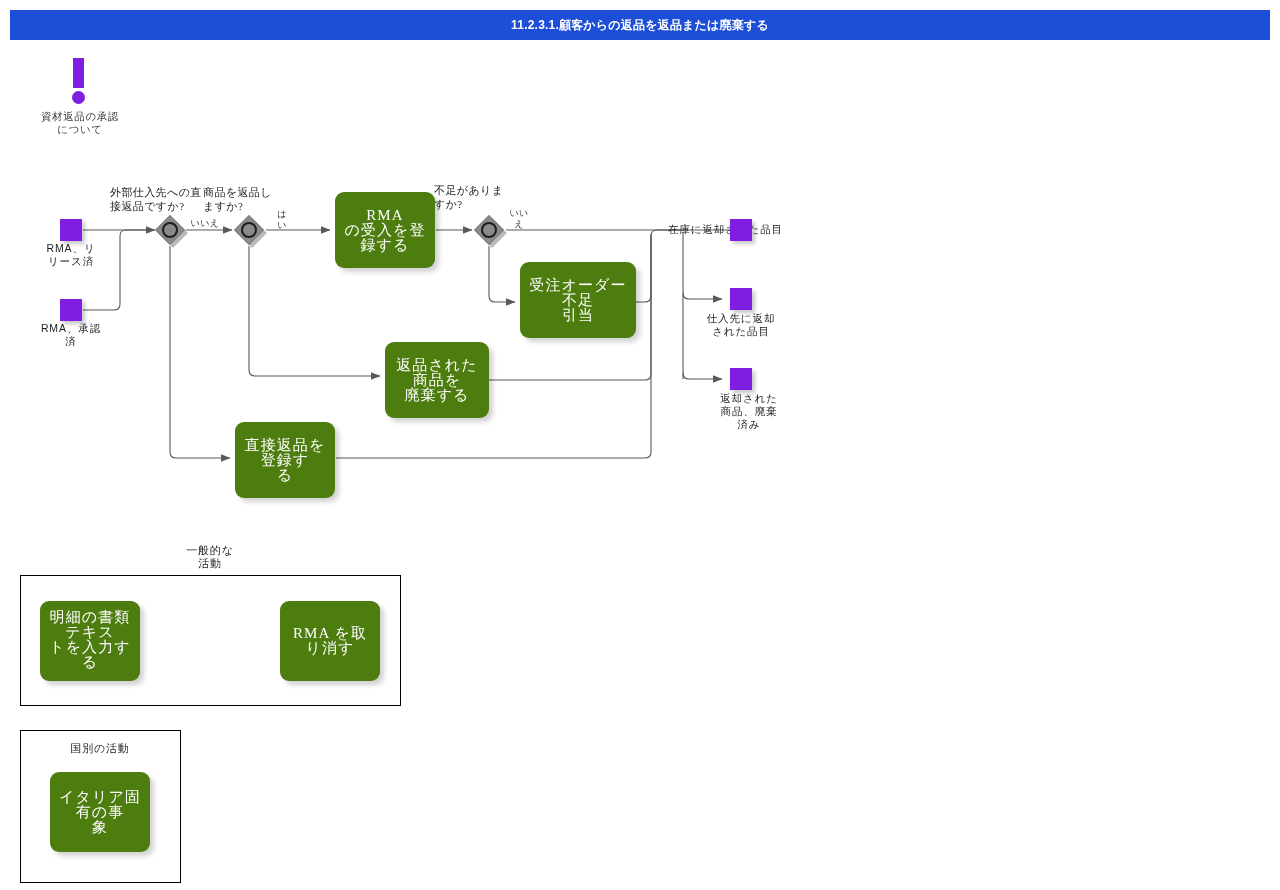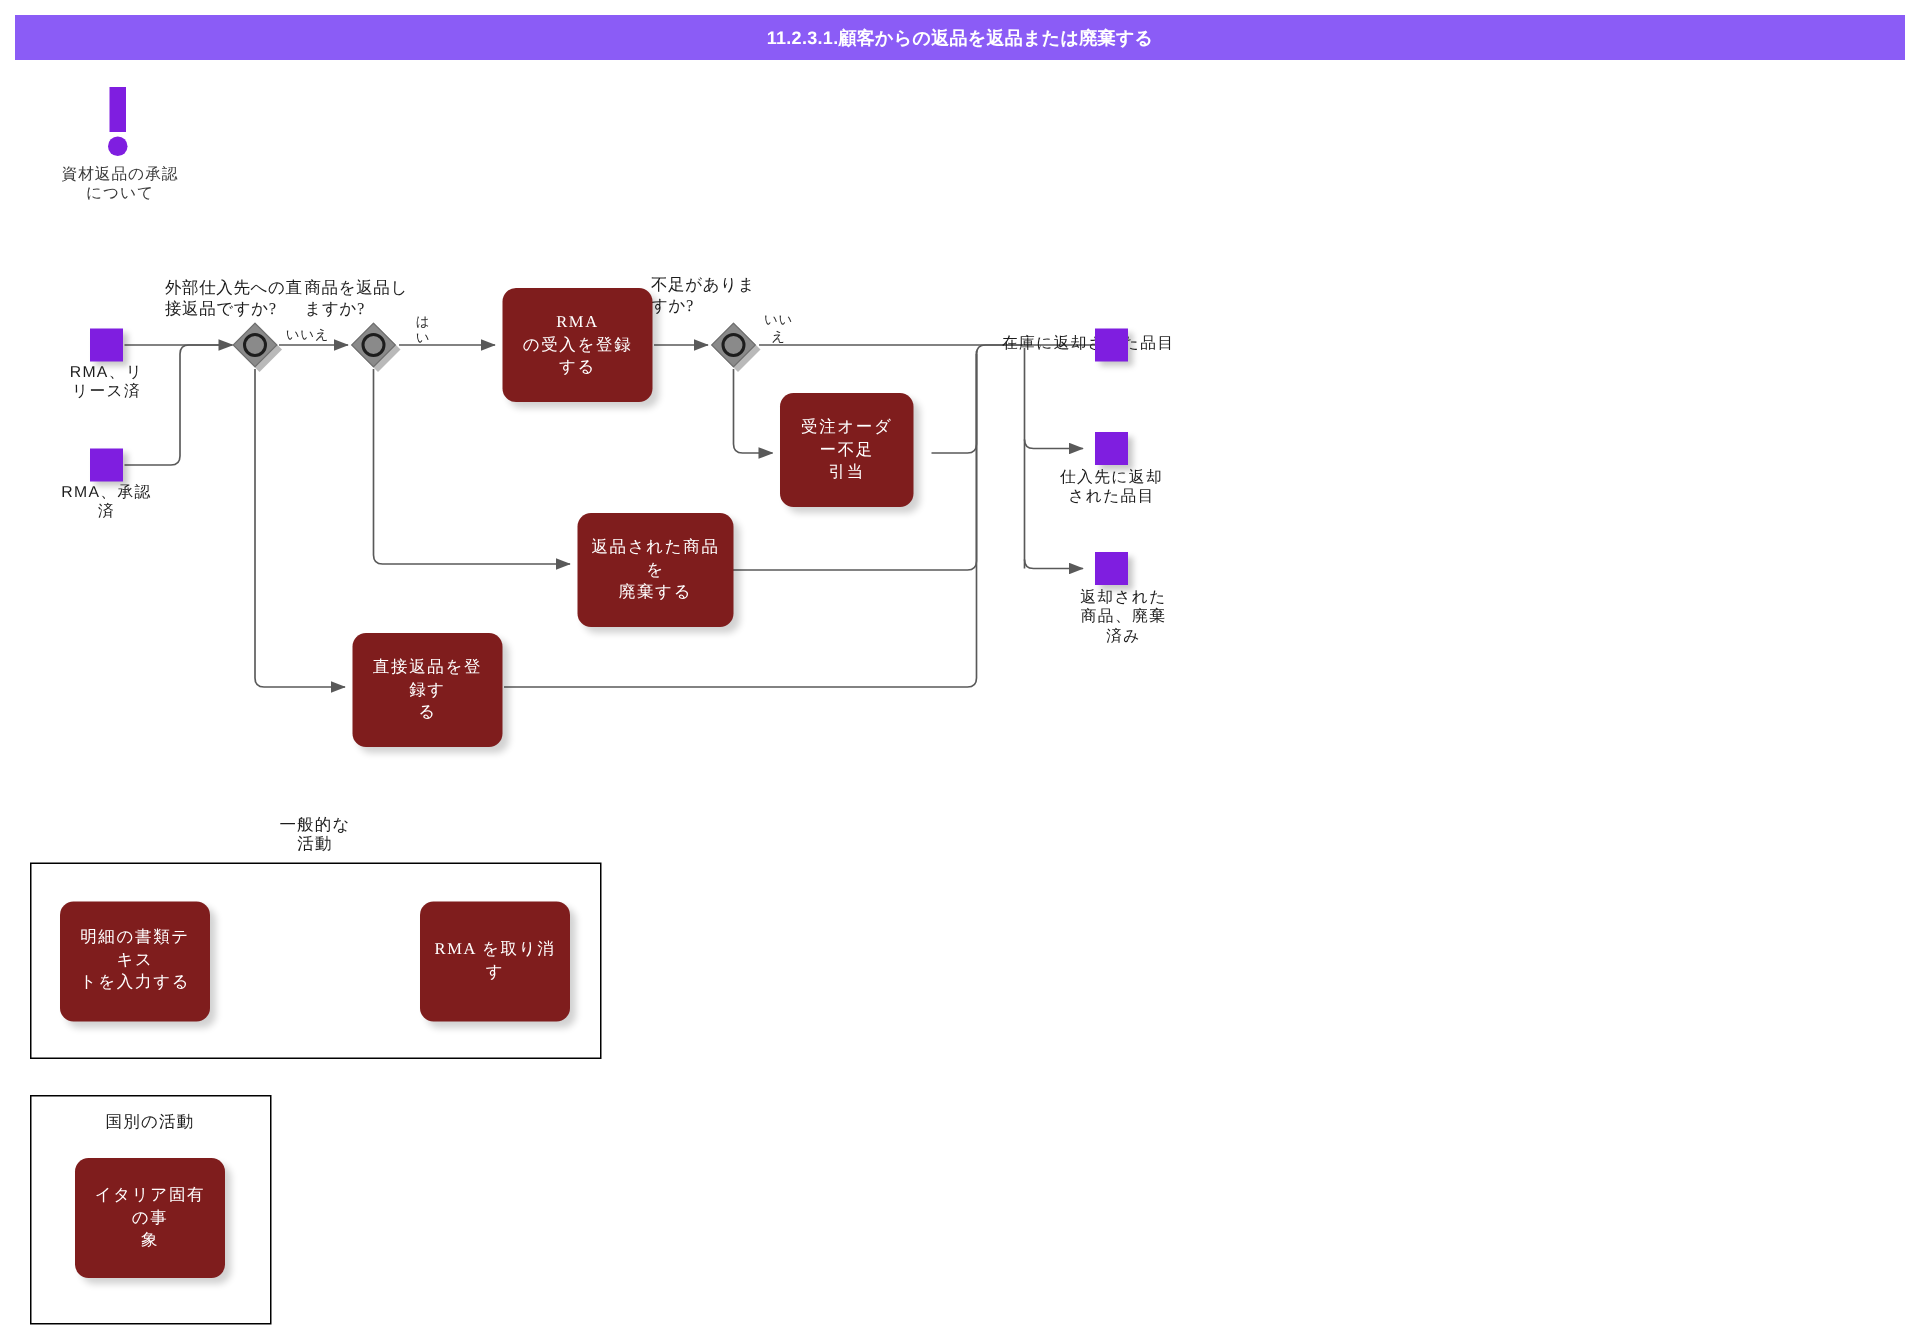--- a/index.html
+++ b/index.html
@@ -14,21 +14,21 @@
     height: 890px;
     overflow: hidden;
     background: #ffffff;
   }
 
   
   .title-bar {
     position: absolute;
     left: 10px; top: 10px;
     width: 1260px; height: 30px;
-    background: #8b5cf6;
+    background: #1d4ed8;
     display: flex;
     align-items: center;
     justify-content: center;
   }
   .title-bar .title-text {
     color: #ffffff;
     font-size: 12px;
     font-weight: bold;
     font-family: "Liberation Sans", "DejaVu Sans", sans-serif;
     letter-spacing: 0.2px;
@@ -65,31 +65,31 @@
   #wires {
     position: absolute;
     left: 0; top: 0;
     width: 1280px; height: 890px;
     pointer-events: none;
   }
 
   
   .task {
     position: absolute;
-    background: #7f1d1d;
+    background: #4d7c0f;
     border-radius: 9px;
     box-shadow: 4px 4px 5px rgba(0,0,0,0.18);
     display: flex;
     align-items: center;
     justify-content: center;
     text-align: center;
     color: #ffffff;
     padding: 4px 9px;
     line-height: 15px;
-    font-size: 11px;
+    font-size: 15px;
     letter-spacing: 1.1px;
   }
 
   
   .event {
     position: absolute;
     width: 22px; height: 22px;
     background: #7f1ee0;
     box-shadow: 3px 3px 4px rgba(0,0,0,0.22);
   }
@@ -260,21 +260,21 @@
   <div class="edge-label" style="left:274px; top:209px; width:16px;">は
 い</div>
   <div class="edge-label" style="left:506px; top:208px; width:26px;">いい
 え</div>
 
   <div class="task" style="left:335px; top:192px; width:100px; height:76px;">
     <span style="white-space:pre-line;">RMA
 の受入を登録する</span>
   </div>
 
-  <div class="task" style="left:520px; top:262px; width:89px; height:76px;justify-content:flex-end;">
+  <div class="task" style="left:520px; top:262px; width:116px; height:76px;justify-content:flex-end;">
     <span style="white-space:pre-line;">受注オーダー不足
 引当</span>
   </div>
 
   <div class="task" style="left:385px; top:342px; width:104px; height:76px;">
     <span style="white-space:pre-line;">返品された商品を
 廃棄する</span>
   </div>
 
   <div class="task" style="left:235px; top:422px; width:100px; height:76px;">

